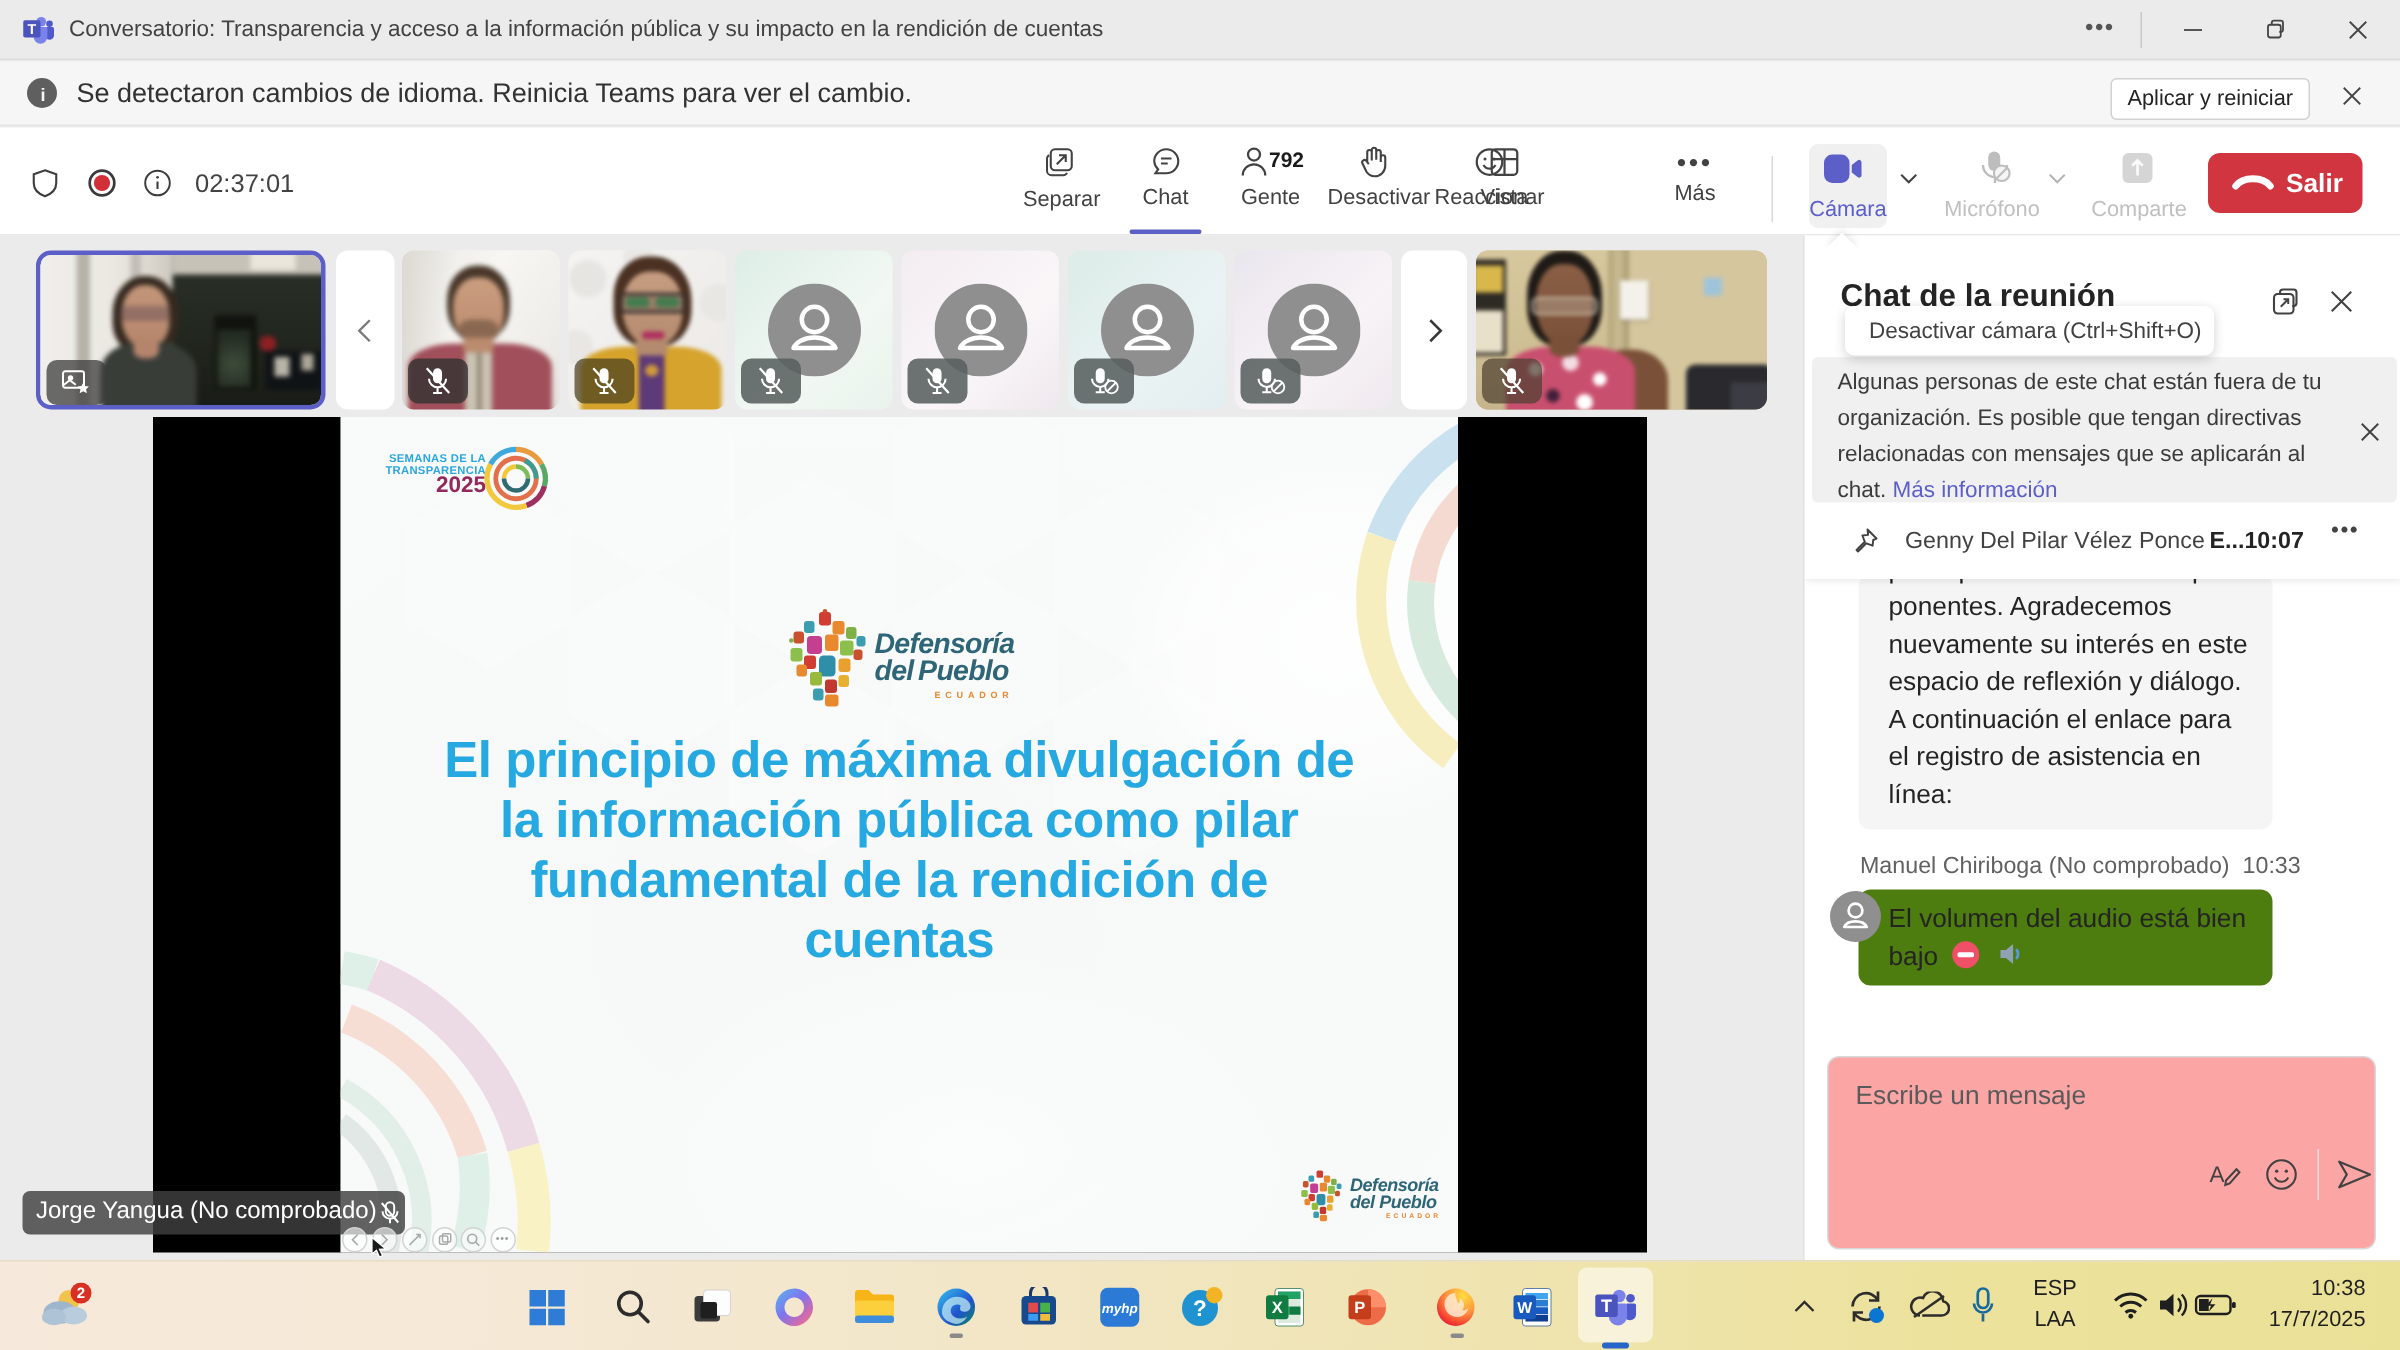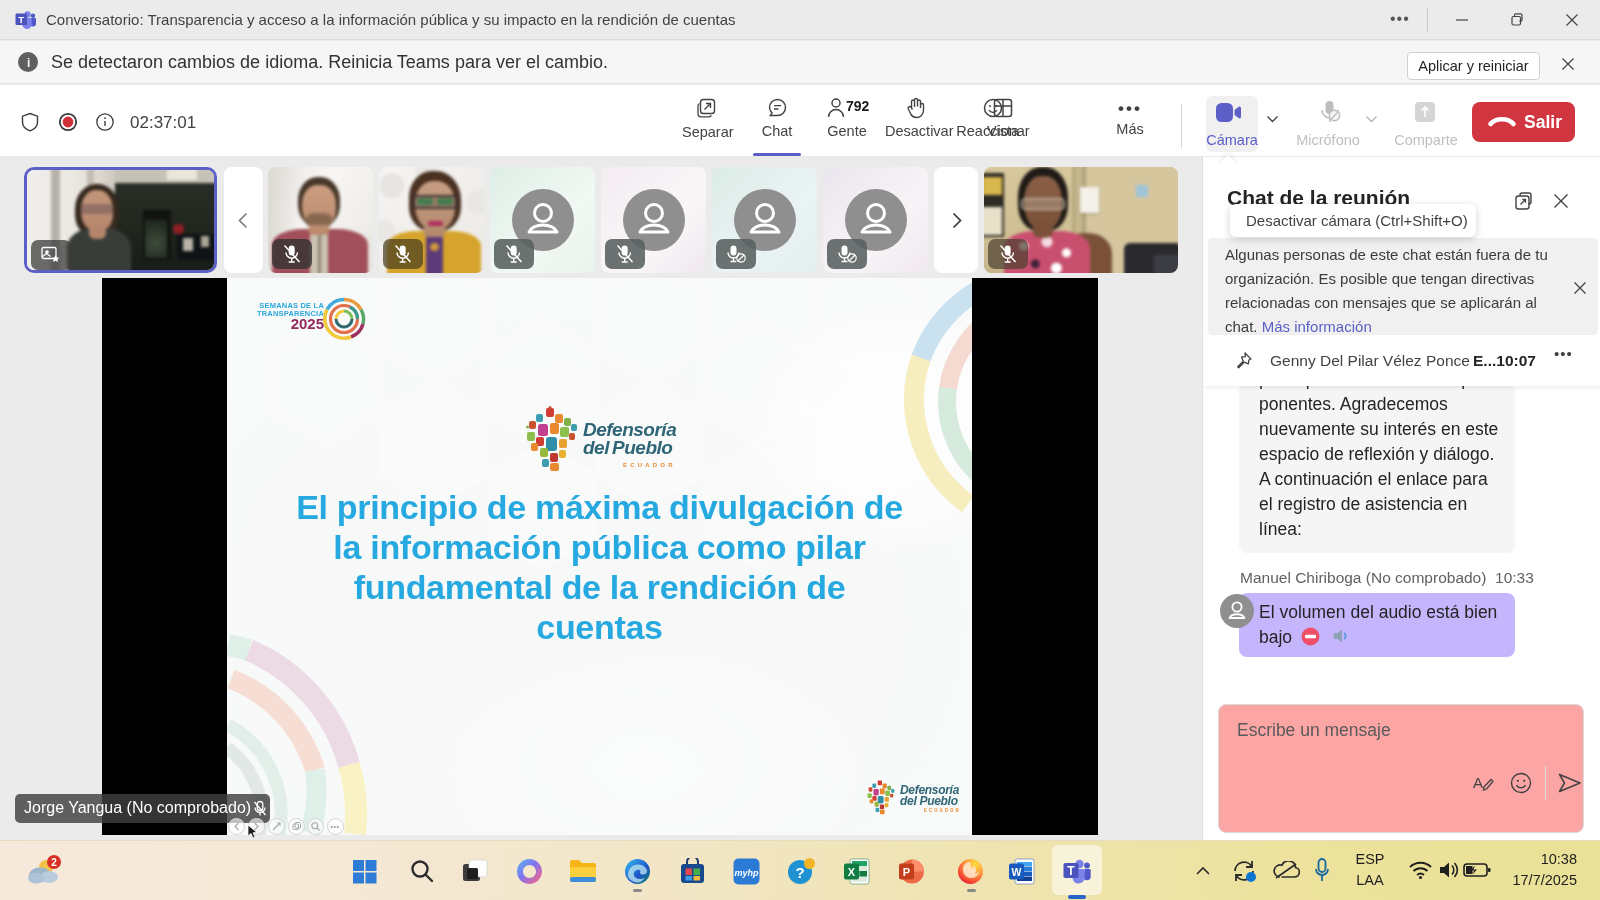--- a/index.html
+++ b/index.html
@@ -545,21 +545,21 @@
     <div class="abs" style="left:270px;top:17px;font-size:15.5px;font-weight:bold;color:#242424;">E...10:07</div>
     <div class="abs" style="left:351px;top:10px;font-size:15px;color:#424242;letter-spacing:1px;">•••</div>
   </div>
 
   <div class="abs" style="left:37px;top:412px;font-size:15.5px;color:#616161;">Manuel Chiriboga (No comprobado)&nbsp;&nbsp;10:33</div>
   <svg class="abs" style="left:17px;top:437px;z-index:5" width="34" height="34" viewBox="0 0 34 34">
       <circle cx="17" cy="17" r="17" fill="#8f8f8f"></circle>
       <circle cx="17" cy="13" r="4.6" fill="none" stroke="#fff" stroke-width="1.8"></circle>
       <path d="M9.5 24 a7.8 5.2 0 0 1 15 0 z" fill="none" stroke="#fff" stroke-width="1.8" stroke-linejoin="round"></path>
     </svg>
-  <div class="abs" style="left:36px;top:436px;width:276px;height:64px;background:#c4b5fd;border-radius:8px;">
+  <div class="abs" style="left:36px;top:436px;width:276px;height:64px;background:#4d7c0f;border-radius:8px;">
     <div style="padding:7px 16px 0 20px;font-size:17.5px;color:#242424;line-height:25px;">El volumen del audio está bien<br>bajo
       <svg style="vertical-align:-3px;margin-left:4px" width="19" height="19" viewBox="0 0 19 19">
           <circle cx="9.5" cy="9.5" r="9" fill="#ef4f67"></circle>
           <rect x="4" y="7.8" width="11" height="3.4" rx="1.2" fill="#fff"></rect>
         </svg>
       <svg style="vertical-align:-3px;margin-left:6px" width="20" height="20" viewBox="0 0 19 19">
           <path d="M2.5 7 h3.5 L10.5 3.2 V15.8 L6 12 H2.5 z" fill="#8fa2b4"></path>
           <path d="M12.5 6.5 a4.5 4.5 0 0 1 0 6" fill="none" stroke="#5a9ade" stroke-width="1.7"></path>
         </svg>
     </div>

